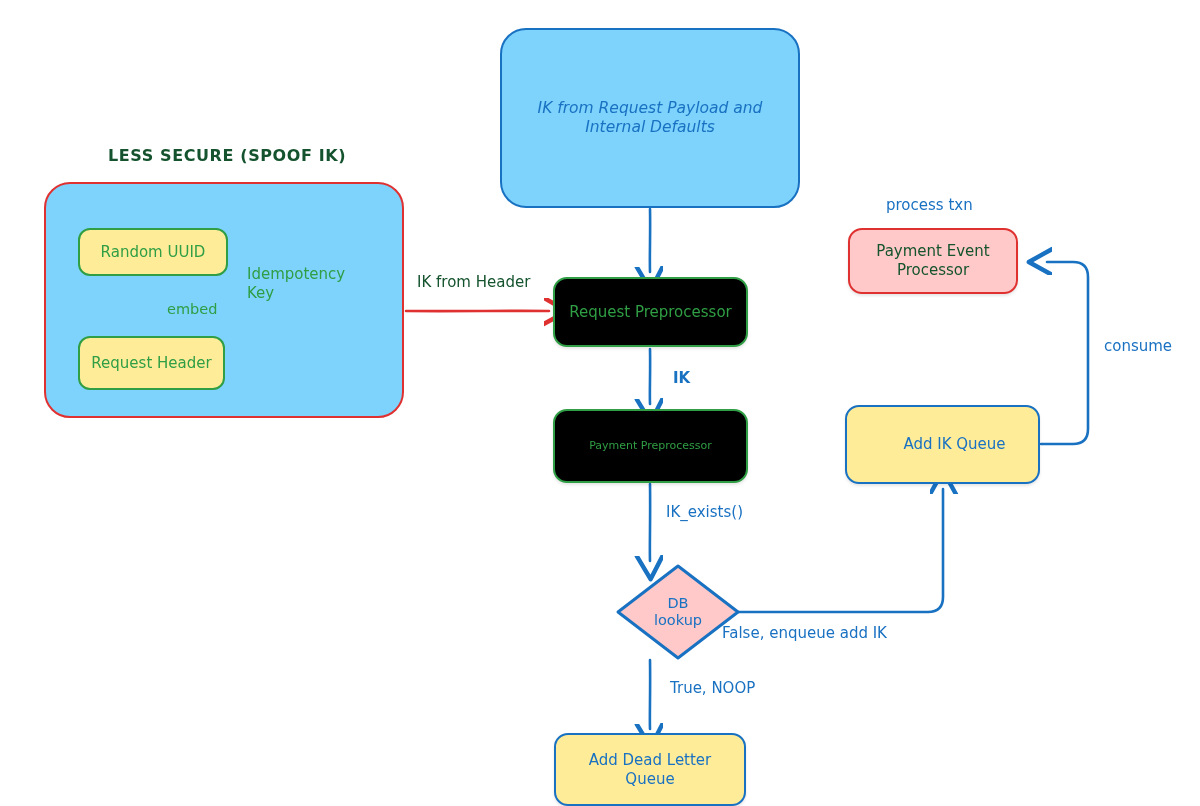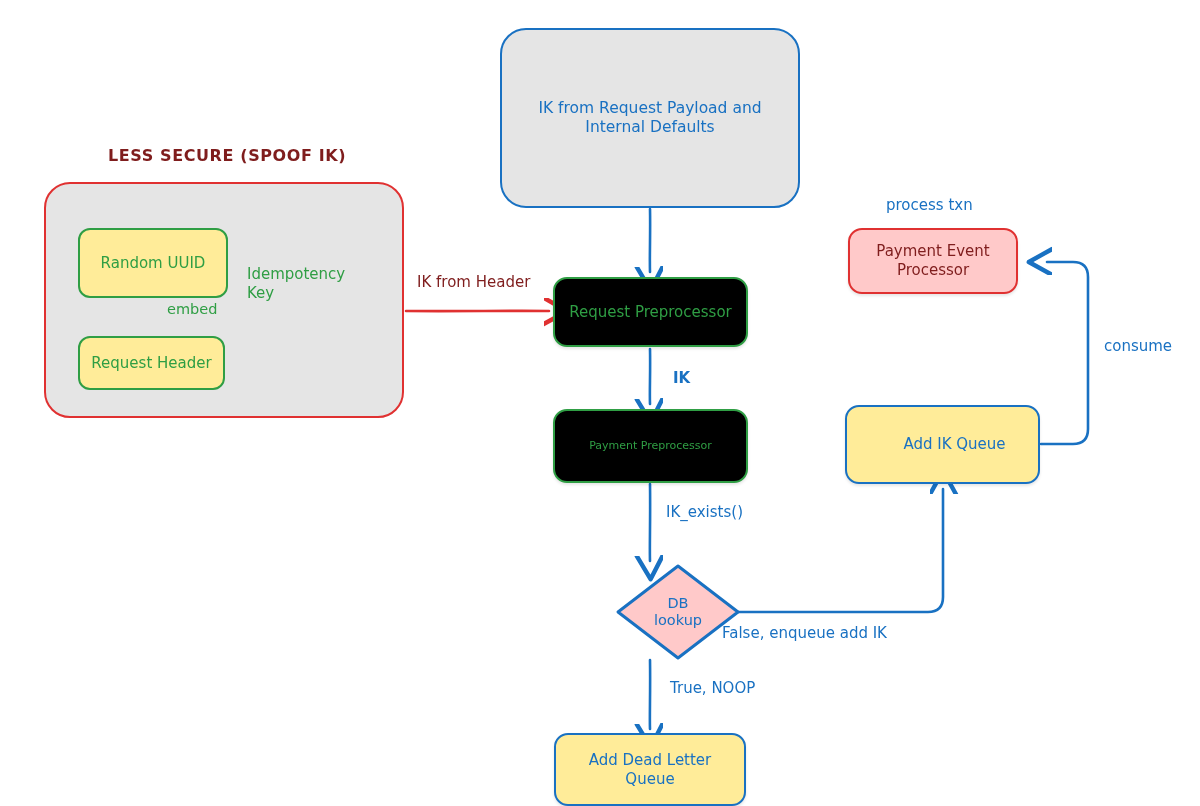--- a/index.html
+++ b/index.html
@@ -48,29 +48,29 @@
   .grp-title {
     position: absolute;
     letter-spacing: 0.6px;
     white-space: nowrap;
   }
 
   
   .fill-yellow { background: #ffec99; }
   .fill-blue   { background: #000000; }
   .fill-pink   { background: #ffc9c9; }
-  .fill-white  { background: #e5e5e5; }
+  .fill-white  { background: #7dd3fc; font-style: italic; }
 
   .stroke-green { border: 2.5px solid #2f9e44; }
   .stroke-blue  { border: 2.5px solid #1971c2; }
   .stroke-red   { border: 2.5px solid #e03131; }
 
   .txt-green { color: #2f9e44; }
   .txt-blue  { color: #1971c2; }
-  .txt-red   { color: #7f1d1d; }
+  .txt-red   { color: #14532d; }
 
   .r-sm { border-radius: 12px; }
   .r-lg { border-radius: 22px; }
 
   .shadow-soft { box-shadow: 0 2px 3px rgba(0,0,0,0.10); }
 
   .diamond-wrap {
     position: absolute;
     display: flex;
     align-items: center;
@@ -128,21 +128,21 @@
   <div class="grp-title txt-red" style="left:108px; top:146px; font-size:16px; font-weight:700;">LESS SECURE (SPOOF IK)</div>
 
   <div class="node fill-white stroke-red r-lg" style="left:44px; top:182px; width:360px; height:236px; border-radius:26px;"></div>
 
 
   <div class="node fill-white stroke-blue" style="left:500px; top:28px; width:300px; height:180px; border-radius:26px;">
     <span class="node-text txt-blue" style="font-size:15.5px;">IK from Request Payload and
 Internal Defaults</span>
   </div>
 
-  <div class="node fill-yellow stroke-green r-sm" style="left:78px; top:228px; width:150px; height:70px;">
+  <div class="node fill-yellow stroke-green r-sm" style="left:78px; top:228px; width:150px; height:48px;">
     <span class="node-text txt-green" style="font-size:15px;">Random UUID</span>
   </div>
 
   <div class="lbl txt-green" style="left:247px; top:243px; font-size:15px; text-align:left;margin-top:22px;">Idempotency
 Key</div>
 
   <div class="lbl txt-green" style="left:167px; top:300px; font-size:14.5px;">embed</div>
 
   <div class="node fill-yellow stroke-green r-sm" style="left:78px; top:336px; width:147px; height:54px;">
     <span class="node-text txt-green" style="font-size:15px;">Request Header</span>

